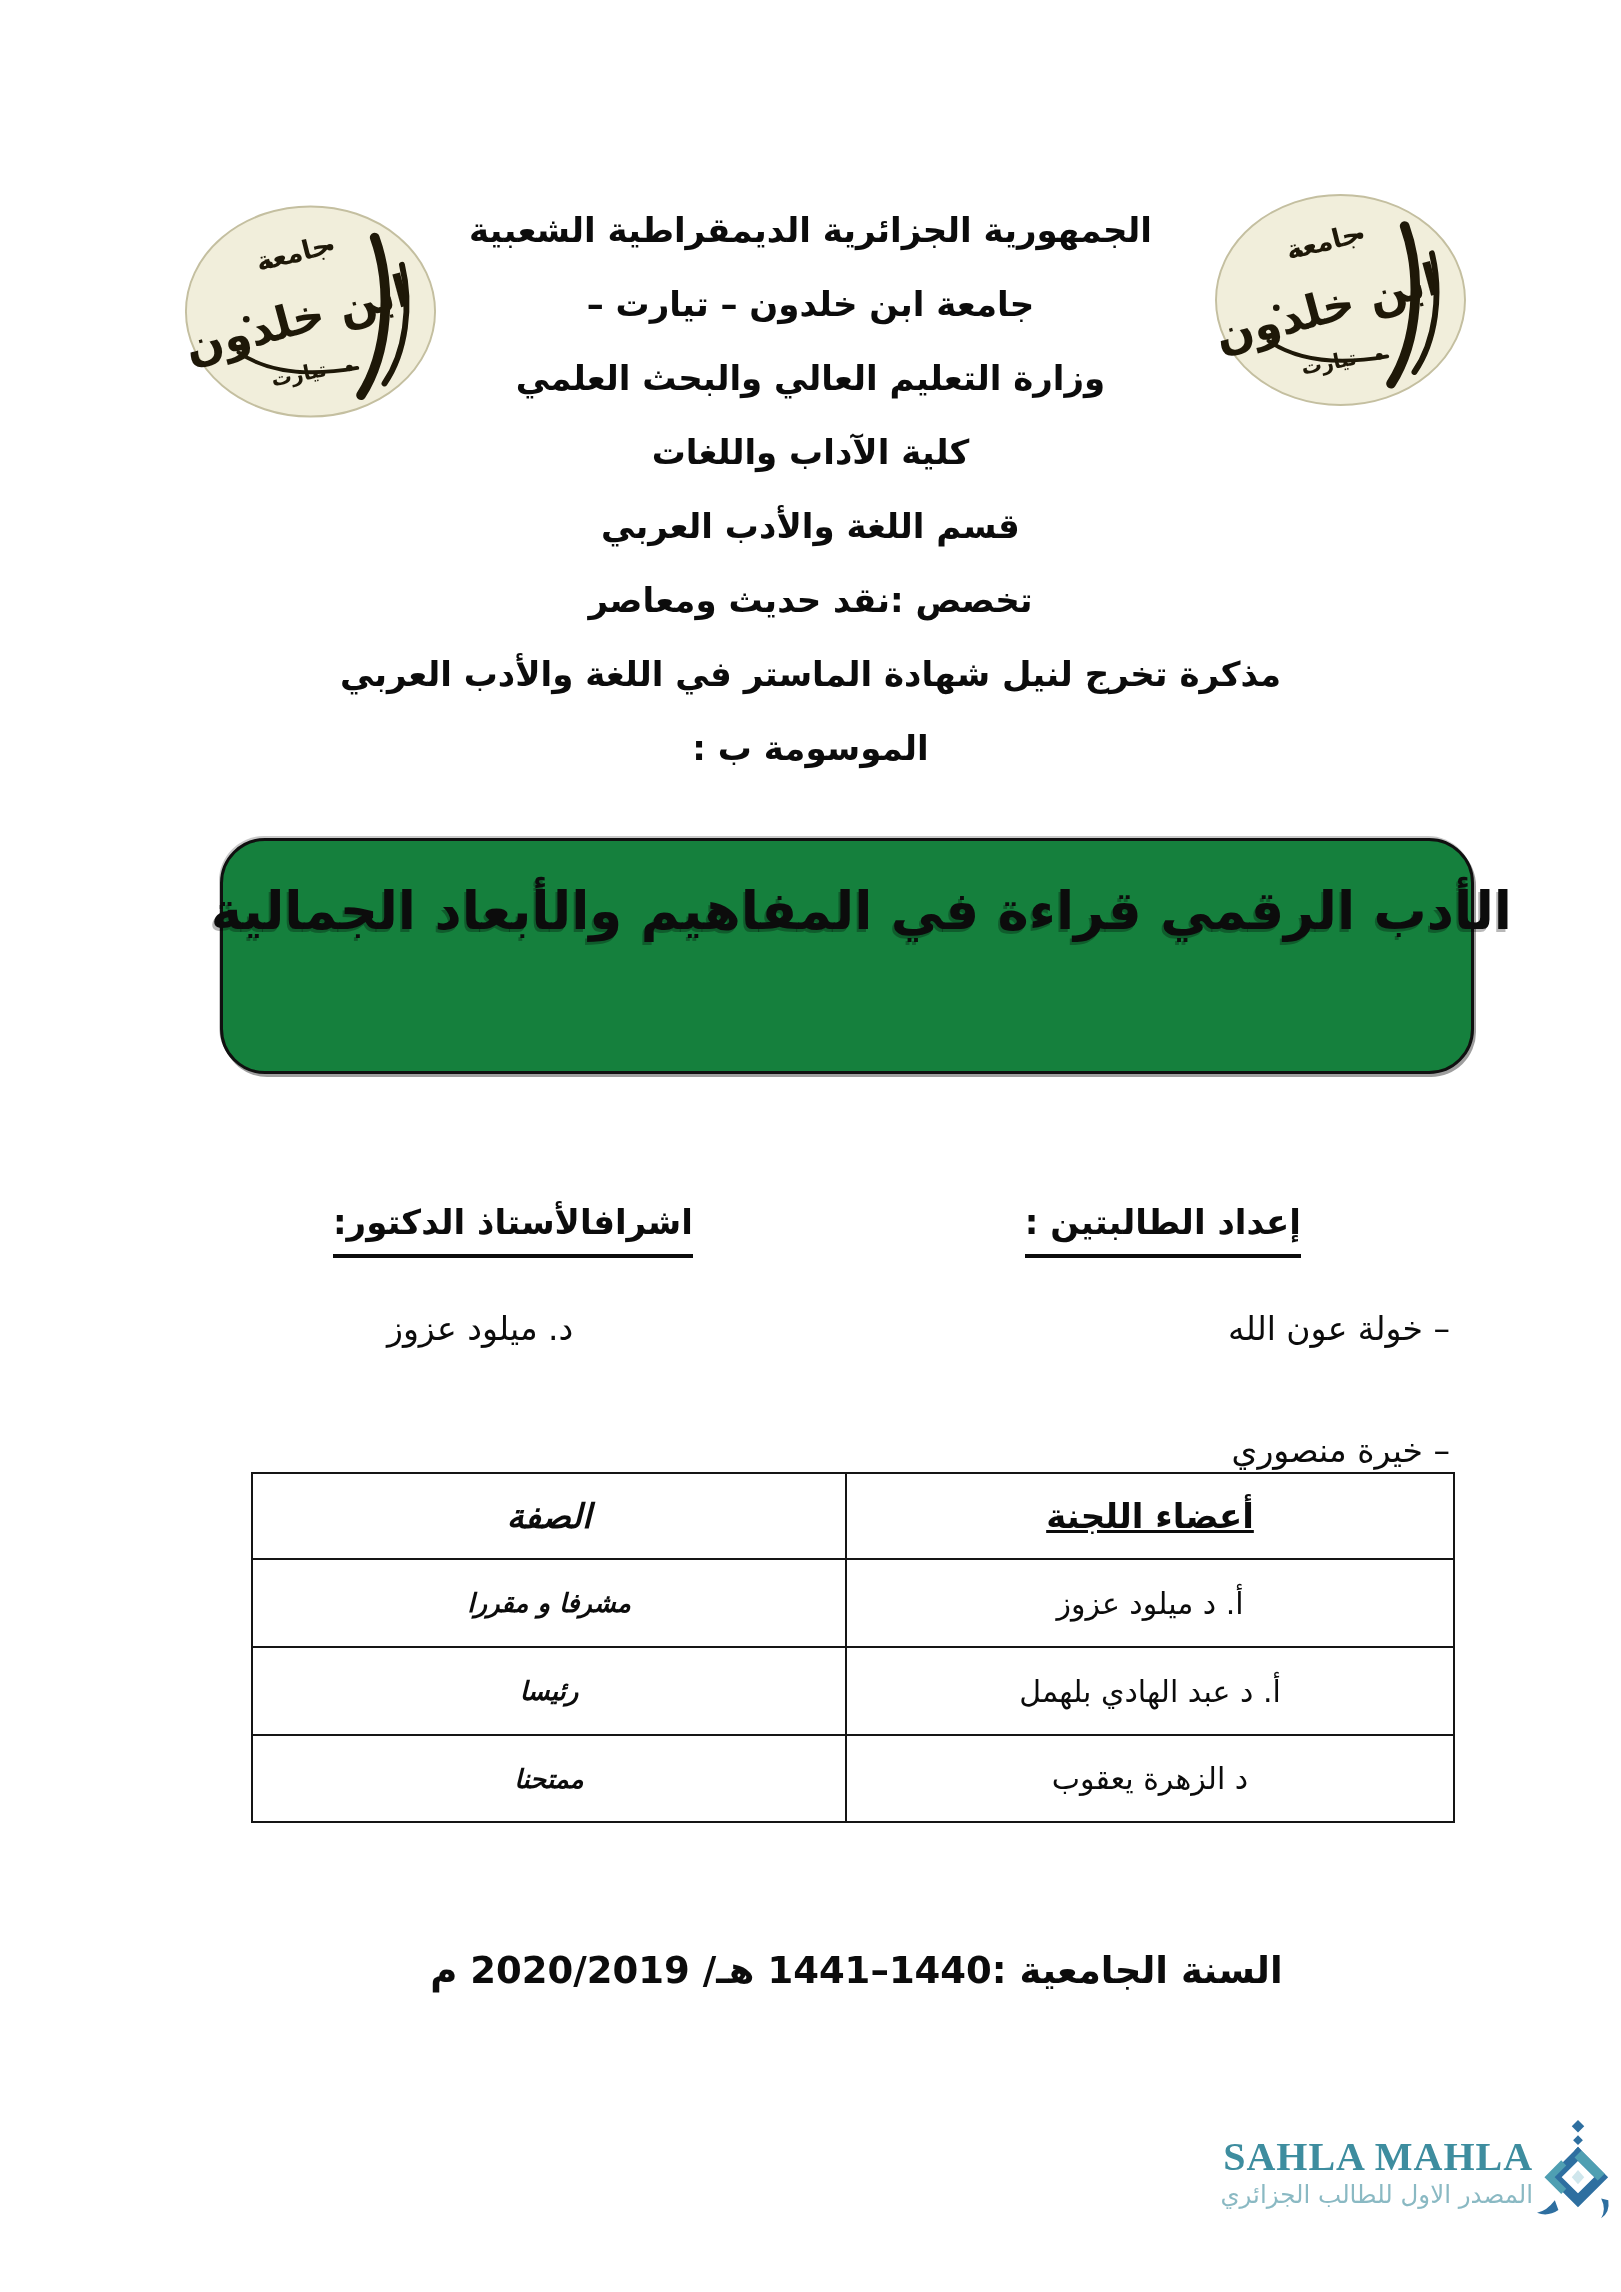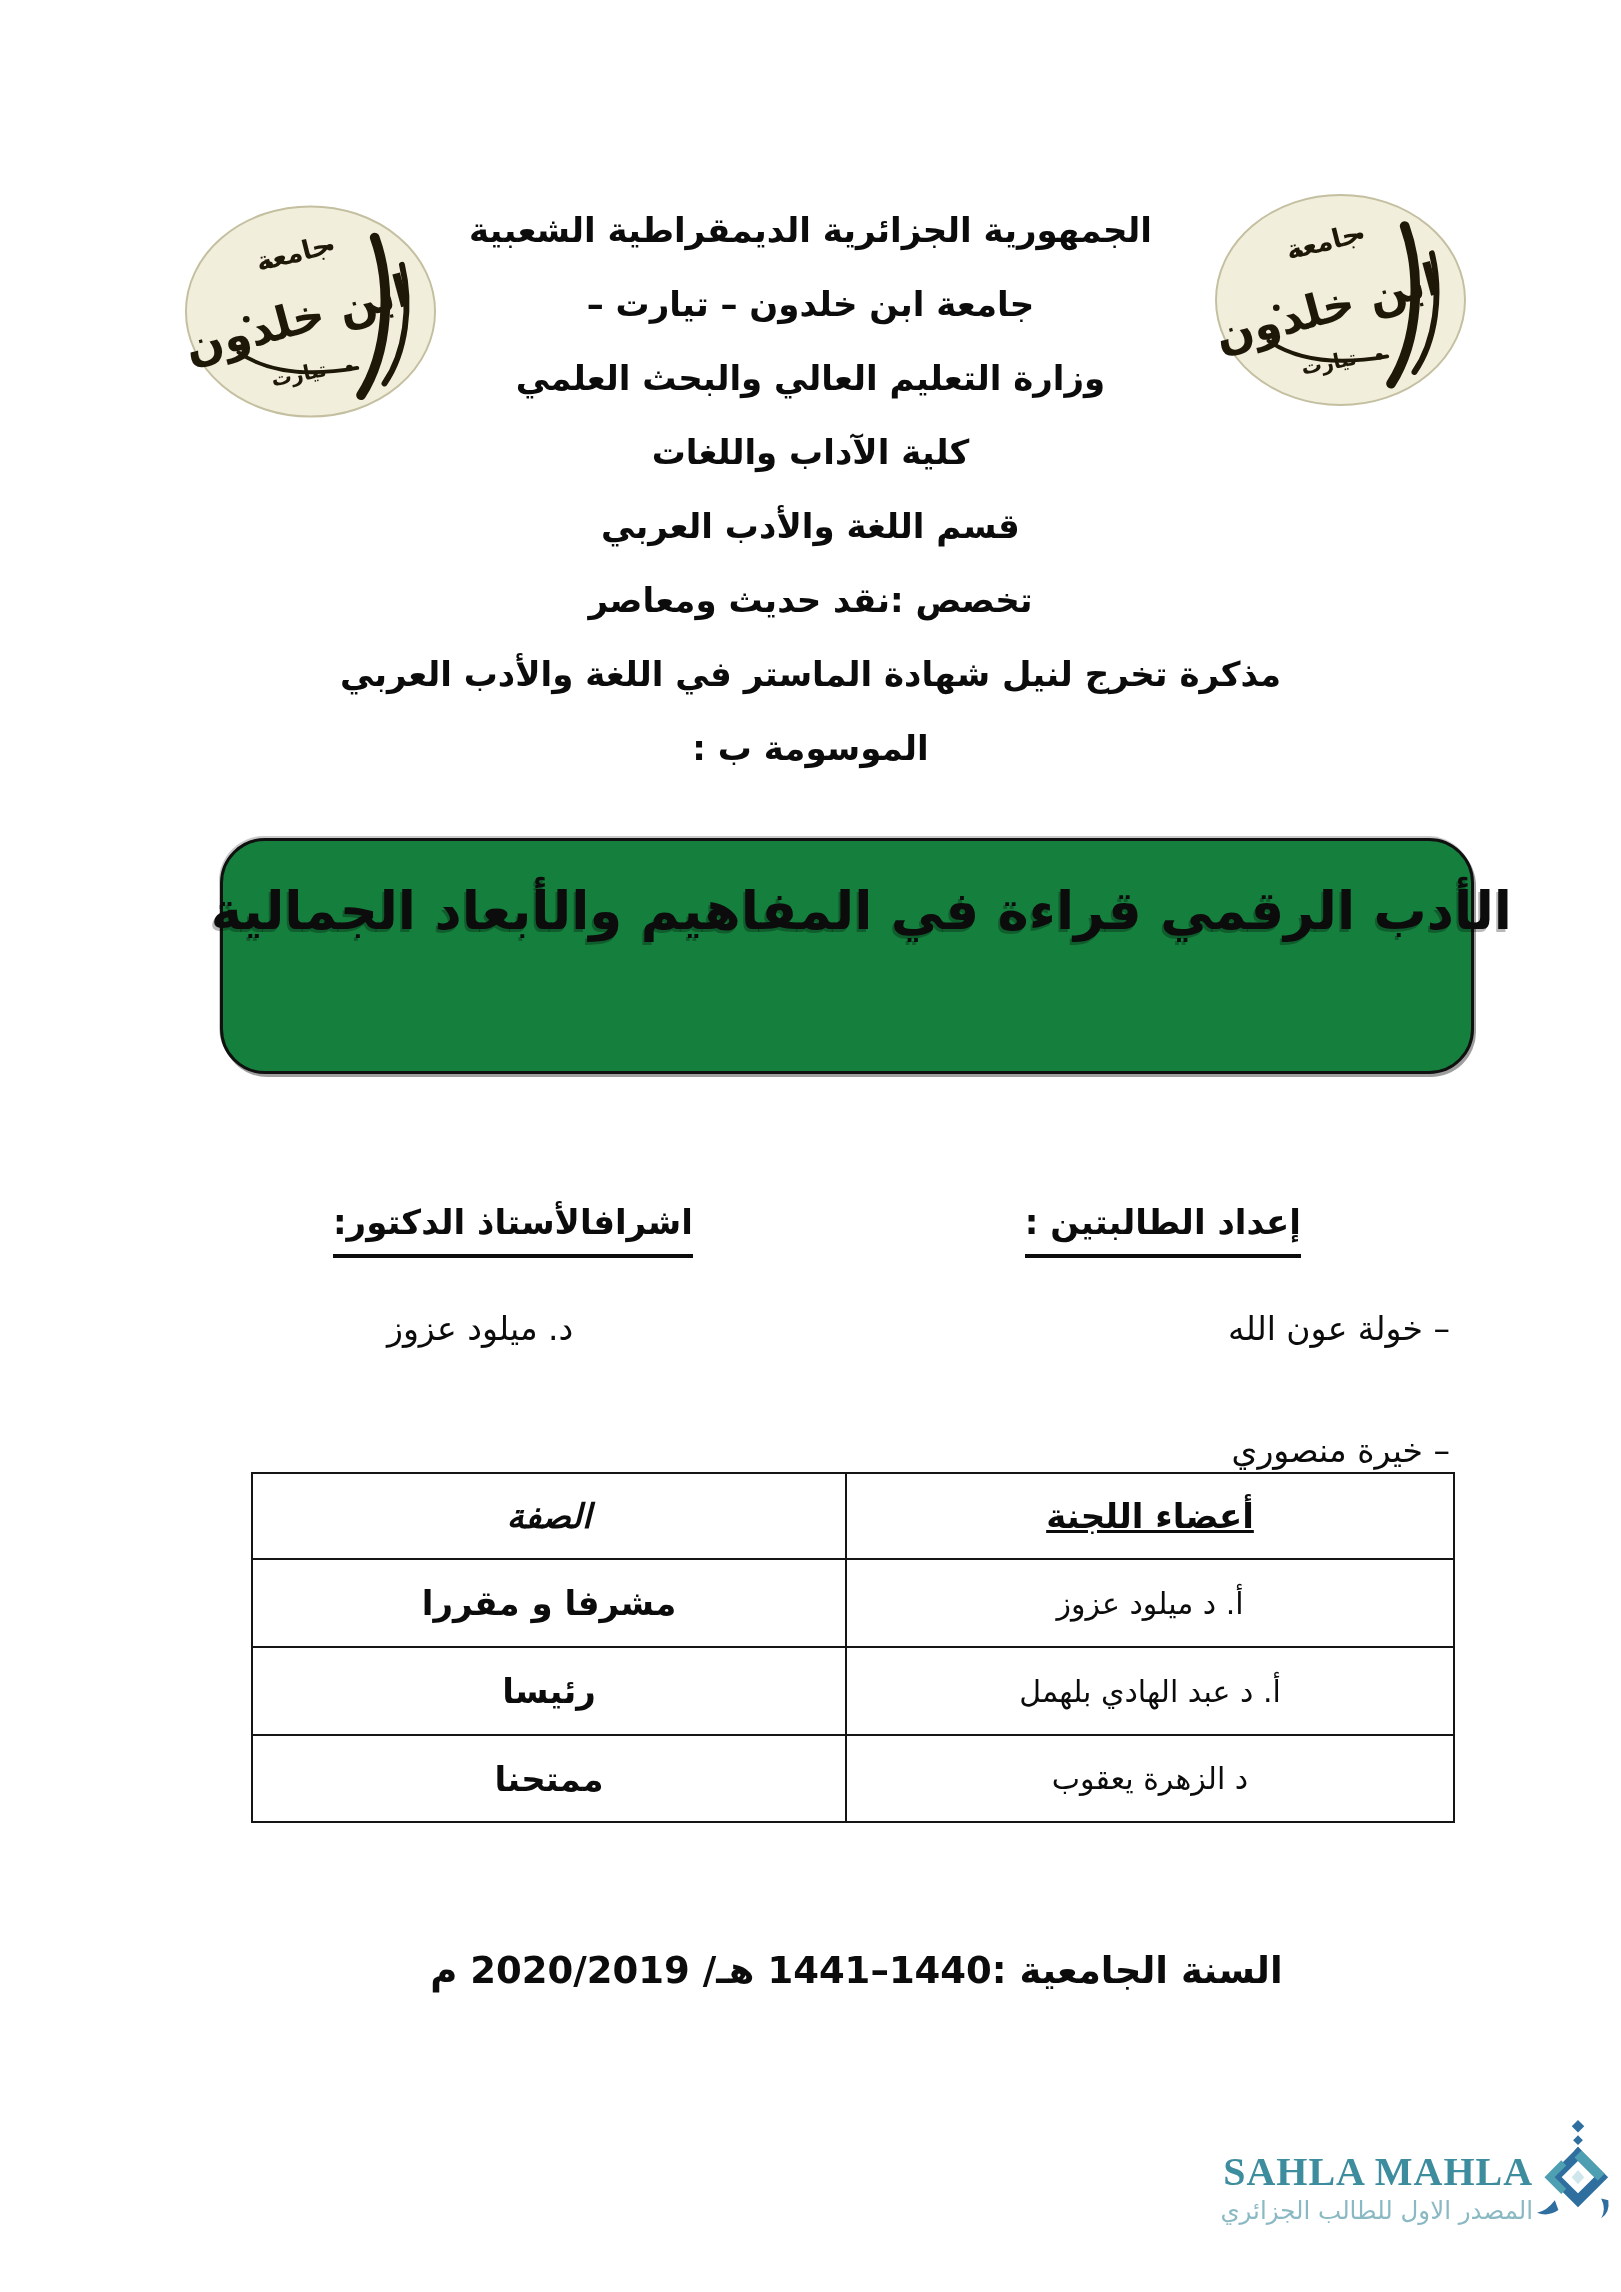--- a/index.html
+++ b/index.html
@@ -53,31 +53,31 @@
   table { border-collapse:collapse; width:1204px; direction:rtl; }
   td, th {
     border:2px solid #151515; text-align:center; vertical-align:middle;
     padding:0 9.8px;
   }
   table { border:2.9px solid #151515; }
   tr.hdr   { height:86px; }
   tr.body-row { height:88px; }
   .cell-hdr   { font-size:34px; font-weight:bold; }
   .cell-member{ font-size:30px; font-weight:normal; }
-  .cell-role  { font-size:34px; font-weight:bold; }
+  .cell-role  { font-size:26px; font-weight:bold;font-style:italic; }
 
   
   .year-line {
     position:absolute; top:1949px; left:0; right:0; text-align:center;
     direction:rtl; font-size:37px; font-weight:bold;
     transform:translateX(46px); white-space:nowrap;
   }
 
   
-  .brand { position:absolute; top:2115px; right:2px; display:flex; align-items:flex-end; }
+  .brand { position:absolute; top:2115px; right:2px; display:flex; align-items:flex-start; }
   .brand-text { text-align:right; margin-top:21.6px; }
   .brand-name {
     font-family:"Liberation Serif", serif; font-weight:bold;
     font-size:40px; letter-spacing:1px; color:#3e8d9f; line-height:1.0;
     white-space:nowrap;
   }
   .brand-tagline {
     direction:rtl; font-size:24.5px; color:#8ab9c3; margin-top:3.9px;
     white-space:nowrap;
   }

